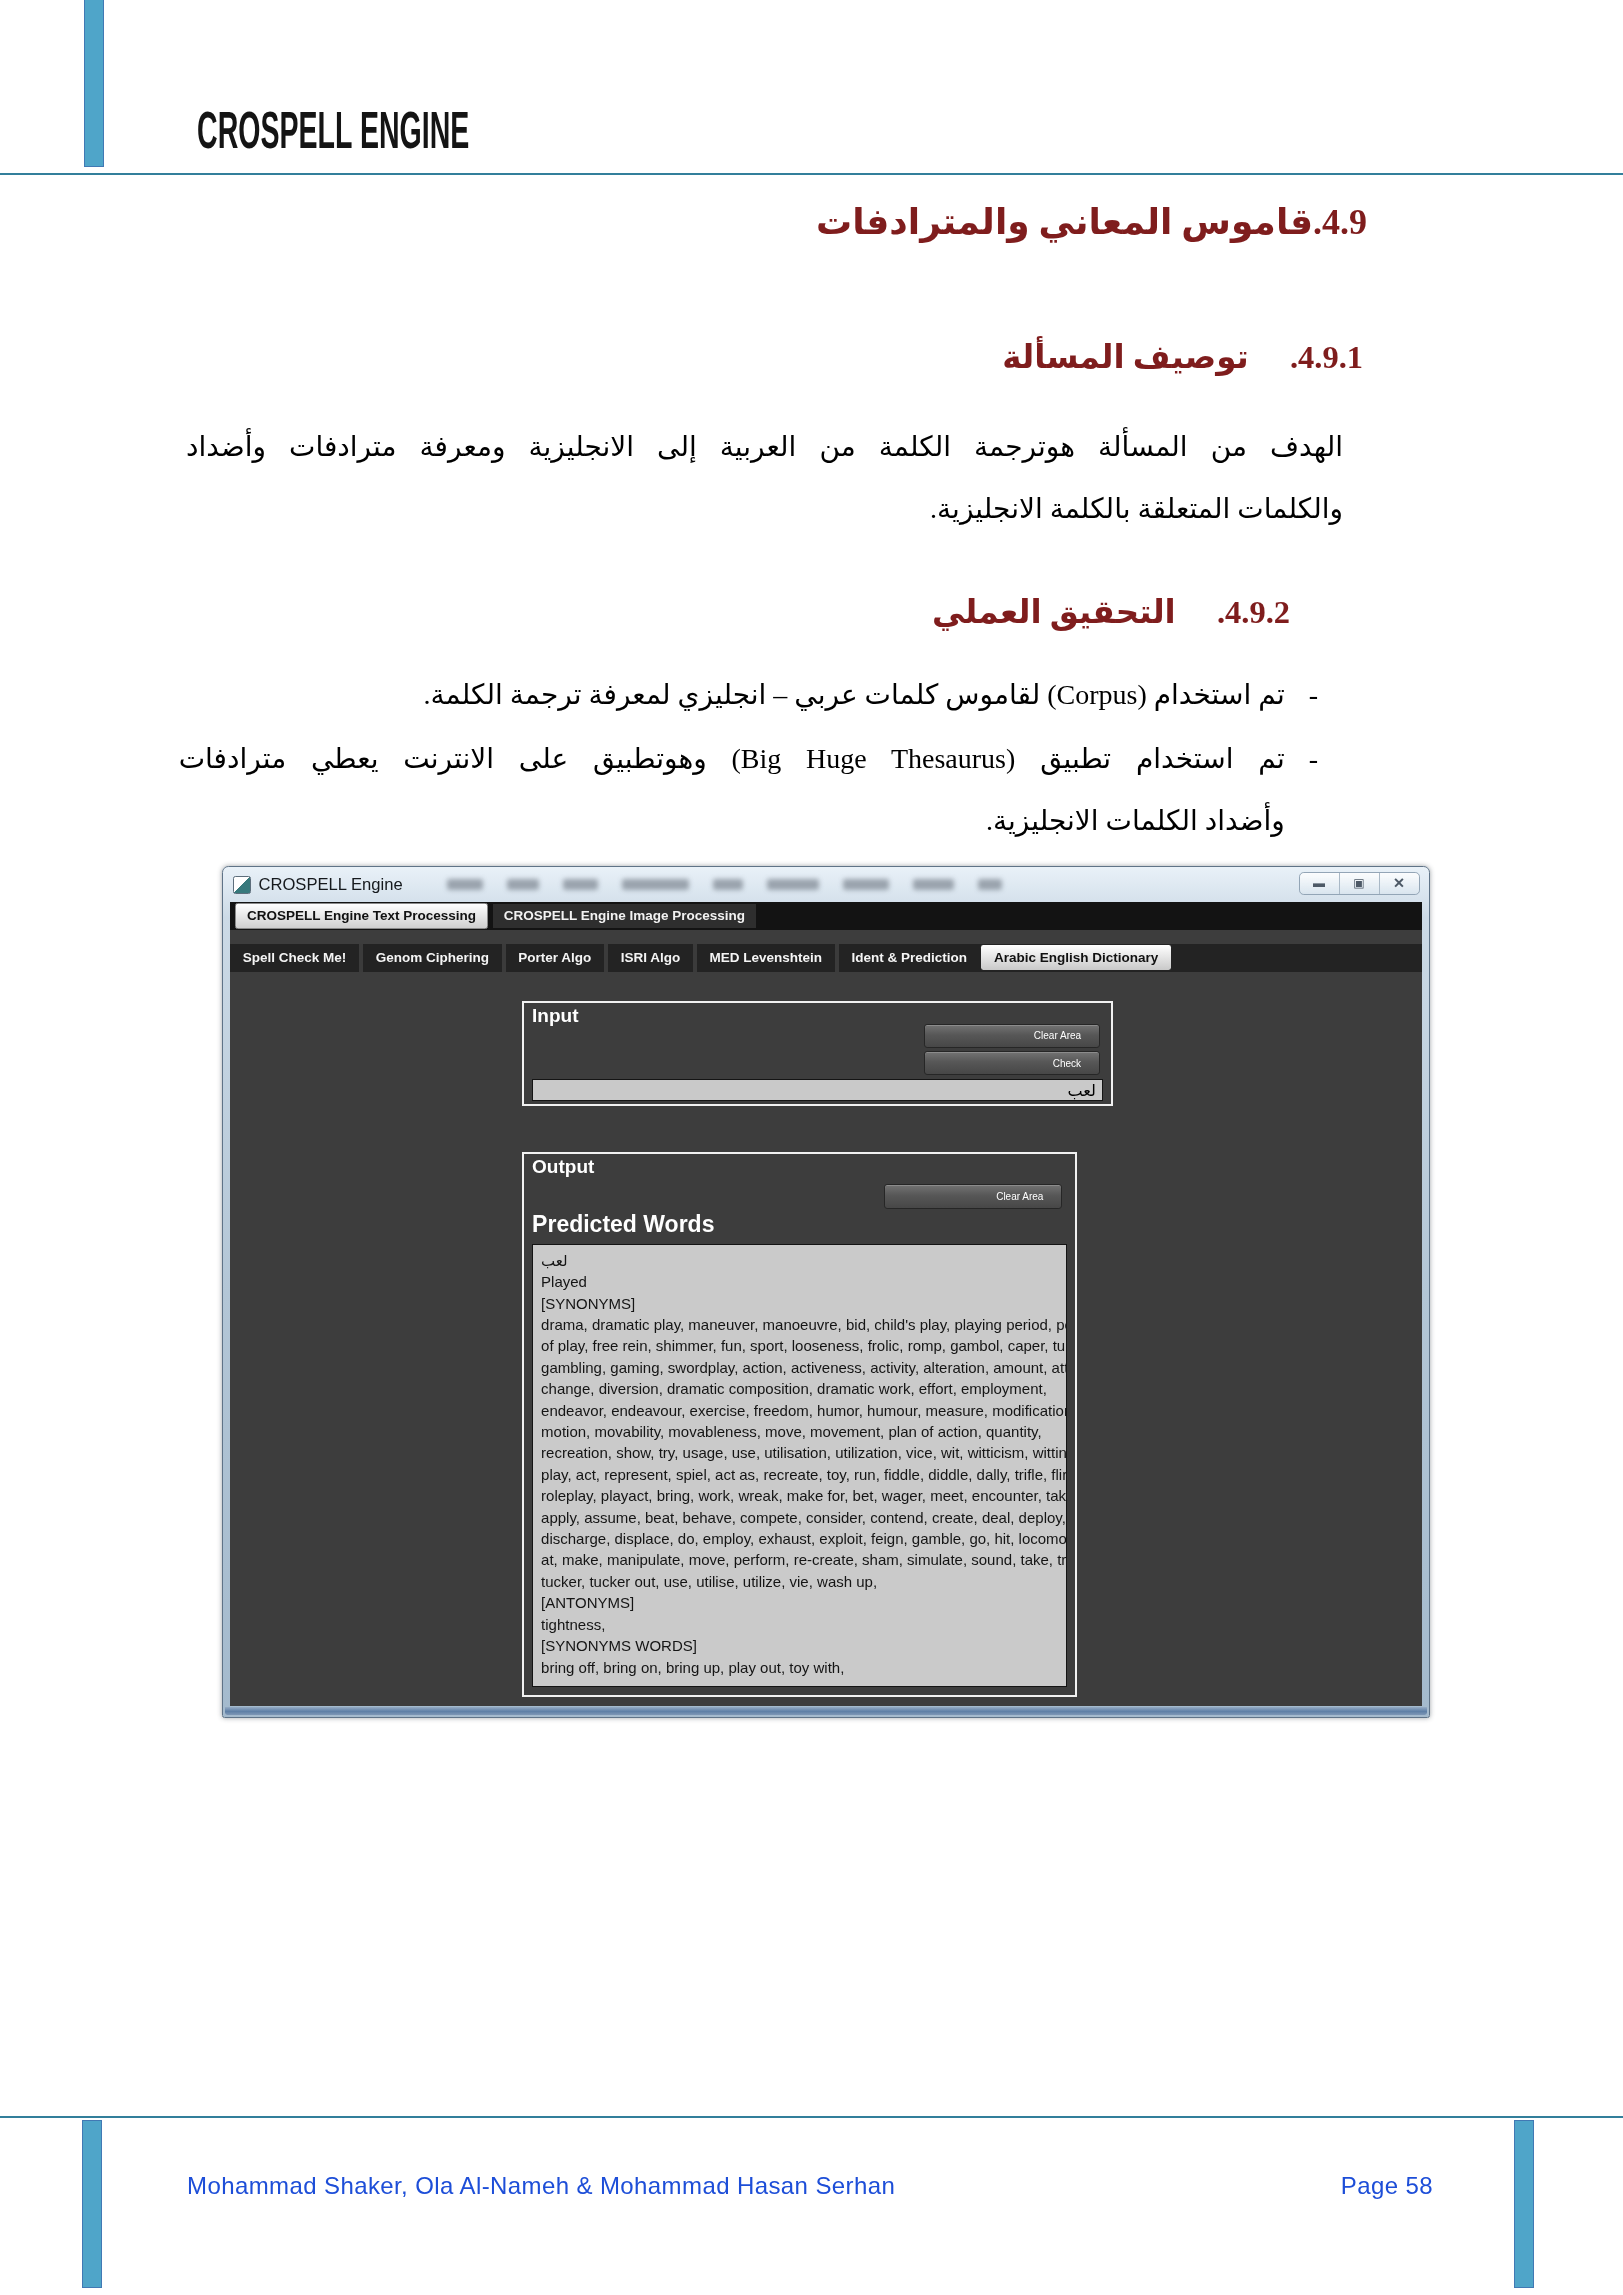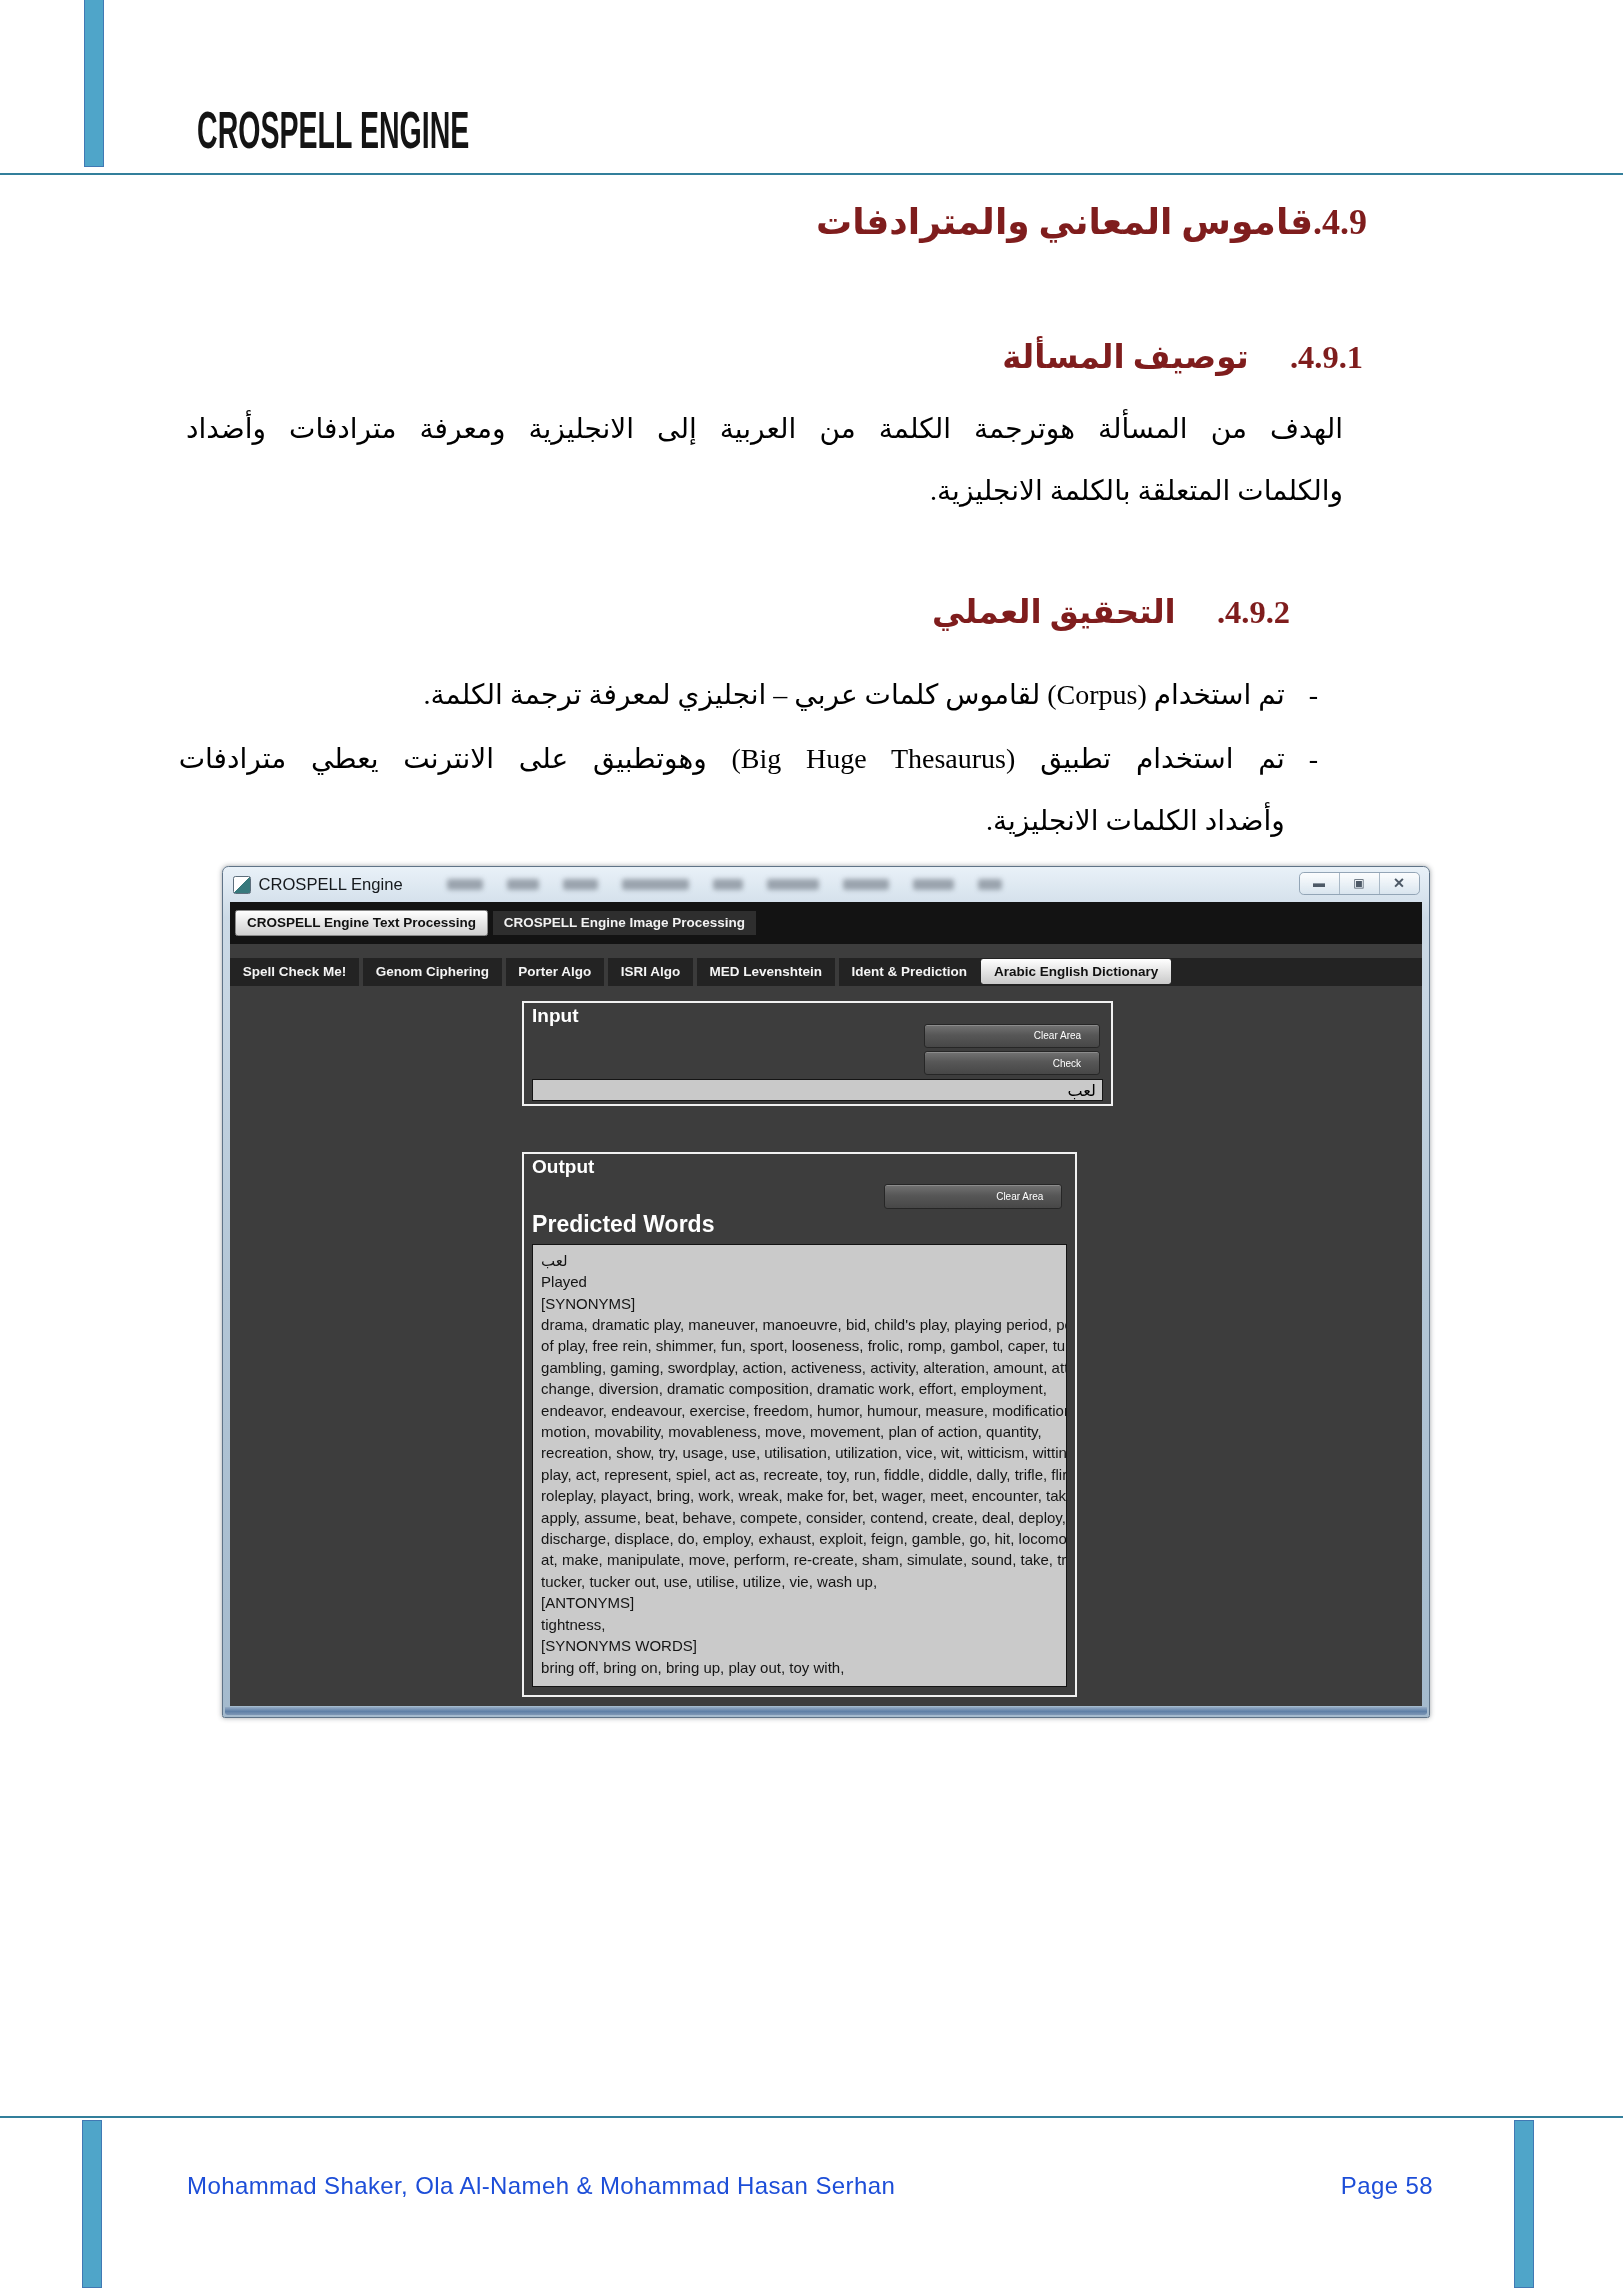--- a/index.html
+++ b/index.html
@@ -19,21 +19,21 @@
   #page-title span{display:inline-block;font-size:51px;font-weight:700;letter-spacing:0px;
        transform:scale(0.56,1.02);transform-origin:left top;white-space:nowrap;}
 
   
   .ar{direction:rtl;font-family:"Liberation Serif","DejaVu Sans",serif;}
   .h-blue{color:#7f1d1d;font-weight:700;position:absolute;white-space:nowrap;}
   #h-49{right:256px;top:201px;font-size:36px;}
   #h-491{right:260px;top:338px;font-size:32.5px;}
   #h-492{right:333px;top:593px;font-size:32.5px;}
   .h-num{margin-left:33px;}
-  #para-491{position:absolute;left:186px;top:398px;width:1157px;font-size:28px;
+  #para-491{position:absolute;left:186px;top:416px;width:1157px;font-size:28px;
        line-height:62px;color:#000;}
   .line-justify{text-align:justify;text-align-last:justify;}
   .line-right{text-align:right;}
   .bullet{position:absolute;right:305px;display:flex;direction:rtl;color:#000;
        font-size:28px;line-height:62px;}
   #bullet-1{top:664px;}
   #bullet-2{top:728px;}
   .bullet .dash{width:12.7px;margin-left:20.6px;flex:none;}
   #bullet-1 .b-text{white-space:nowrap;}
   #bullet-2 .b-text{width:1106px;}
@@ -61,21 +61,21 @@
   #win-controls{position:absolute;right:9.5px;top:4.8px;display:flex;
        border:0.8px solid #93A5B6;border-radius:4.8px;overflow:hidden;
        background:linear-gradient(180deg,rgba(255,255,255,.85),rgba(216,228,238,.55));}
   .win-btn{width:39px;height:21.4px;display:flex;align-items:center;justify-content:center;
        font-size:12px;color:#4d5966;cursor:default;}
   .win-btn + .win-btn{border-left:0.8px solid #A9B8C6;}
   .win-btn.close{font-size:14.3px;font-weight:700;}
 
   #win-body{position:absolute;left:7.1px;right:7.1px;top:35px;bottom:11px;background:#3D3D3D;}
 
-  #tabstrip1{height:42px;background:#131313;display:flex;align-items:center;padding-left:4.8px;}
+  #tabstrip1{height:28px;background:#131313;display:flex;align-items:center;padding-left:4.8px;}
   .t1tab{height:24px;line-height:24px;padding:0 11px;font-size:13.5px;font-weight:700;
        color:#F2F2F2;background:#2E2E2E;margin-left:4.8px;white-space:nowrap;}
   .t1tab:first-child{margin-left:0;}
   .t1tab.selected{background:linear-gradient(180deg,#FFFFFF,#CFCFCF);color:#111;
        border:0.8px solid #8a8a8a;border-radius:2.4px;}
 
   #tabstrip2{height:28.5px;background:#232323;display:flex;align-items:center;margin-top:13.5px;}
   .t2tab{height:28.5px;line-height:28.5px;padding:0 12.7px;font-size:13.5px;font-weight:700;
        color:#F5F5F5;white-space:nowrap;}
   .t2tab:not(:first-child){border-left:4.8px solid #3b3b3b;}

